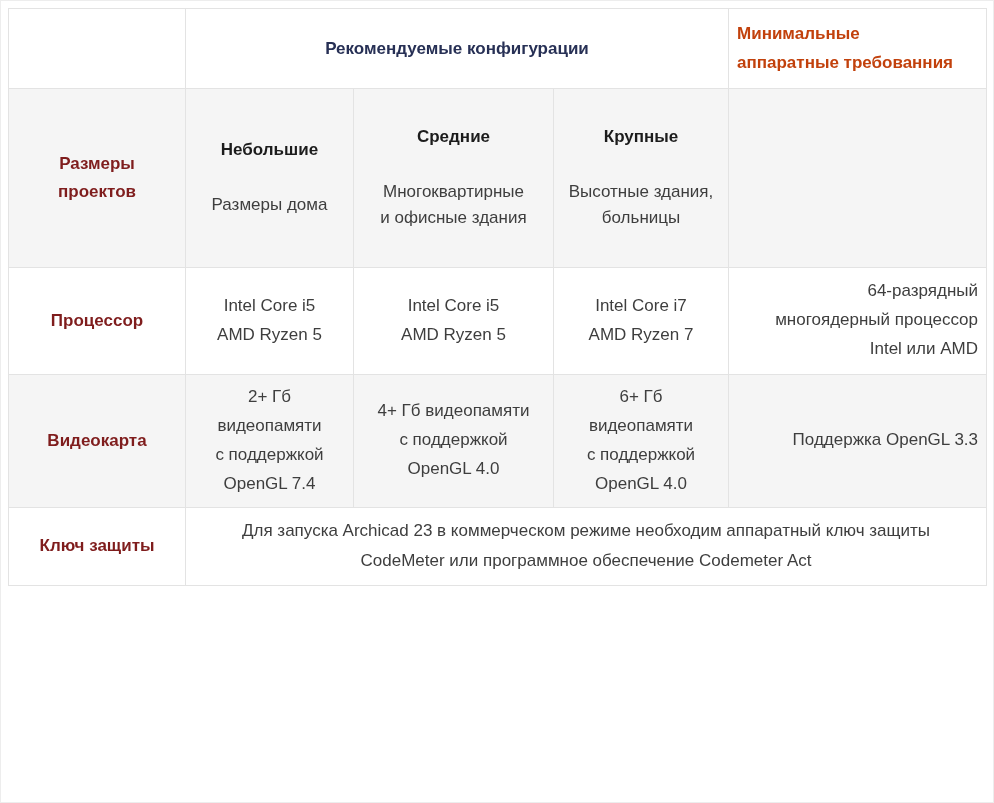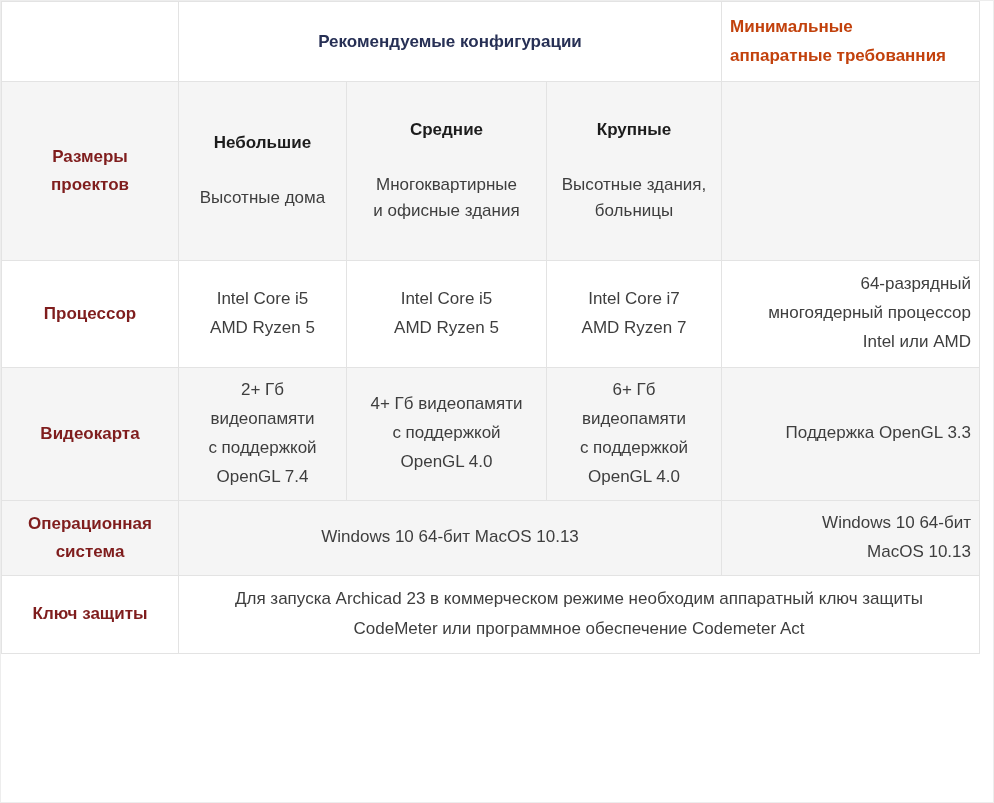--- a/index.html
+++ b/index.html
@@ -6,20 +6,21 @@
     margin: 0;
     padding: 0;
     background: #ffffff;
     font-family: "Liberation Sans", "DejaVu Sans", sans-serif;
   }
   .page {
     width: 994px;
     height: 803px;
     box-sizing: border-box;
     border: 1px solid #ededed;
+    padding: 7px;
     overflow: hidden;
     background: #ffffff;
   }
   table.req {
     border-collapse: collapse;
     table-layout: fixed;
     width: 978px;
   }
   table.req td, table.req th {
     border: 1px solid #e3e3e3;
@@ -100,21 +101,21 @@
       <td colspan="3" class="rec-header">Рекомендуемые конфигурации</td>
       <td class="min-header">Минимальные
 аппаратные требованния</td>
     </tr>
 
     <tr class="stripe" style="height:102px">
       <th class="row-label">Размеры
 проектов</th>
       <td class="data">
         <div class="cell-title">Небольшие</div>
-        <div class="cell-sub">Высотные дома</div>
+        <div class="cell-sub">Размеры дома</div>
       </td>
       <td class="data">
         <div class="cell-title">Средние</div>
         <div class="cell-sub">Многоквартирные
 и офисные здания</div>
       </td>
       <td class="data">
         <div class="cell-title">Крупные</div>
         <div class="cell-sub">Высотные здания,
 больницы</div>
@@ -147,27 +148,20 @@
 с поддержкой
 OpenGL 4.0</td>
       <td class="data">6+ Гб
 видеопамяти
 с поддержкой
 OpenGL 4.0</td>
       <td class="min-col">Поддержка OpenGL 3.3</td>
     </tr>
 
 
-    <tr class="stripe" style="height:75px">
-      <th class="row-label">Операционная
-система</th>
-      <td colspan="3" class="merged-center">Windows 10 64-бит MacOS 10.13</td>
-      <td class="min-col">Windows 10 64-бит
-MacOS 10.13</td>
-    </tr>
 
     <tr class="plain" style="height:78px">
       <th class="row-label">Ключ защиты</th>
       <td colspan="4" class="merged-center">Для запуска Archicad 23 в коммерческом режиме необходим аппаратный ключ защиты
 CodeMeter или программное обеспечение Codemeter Act</td>
     </tr>
   </tbody>
     </table>
 </div>
 

